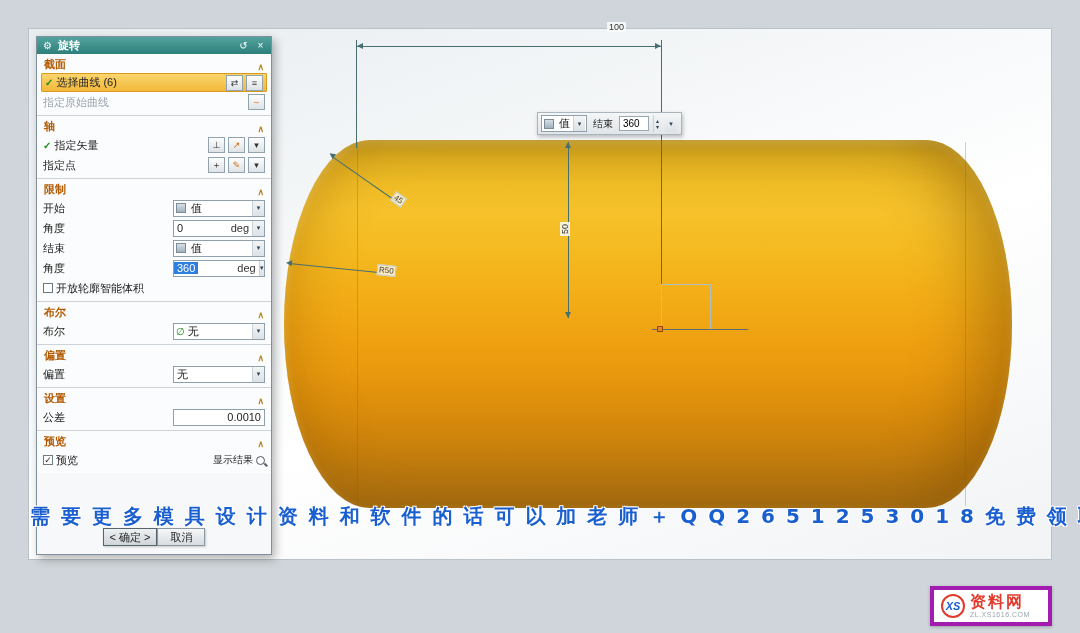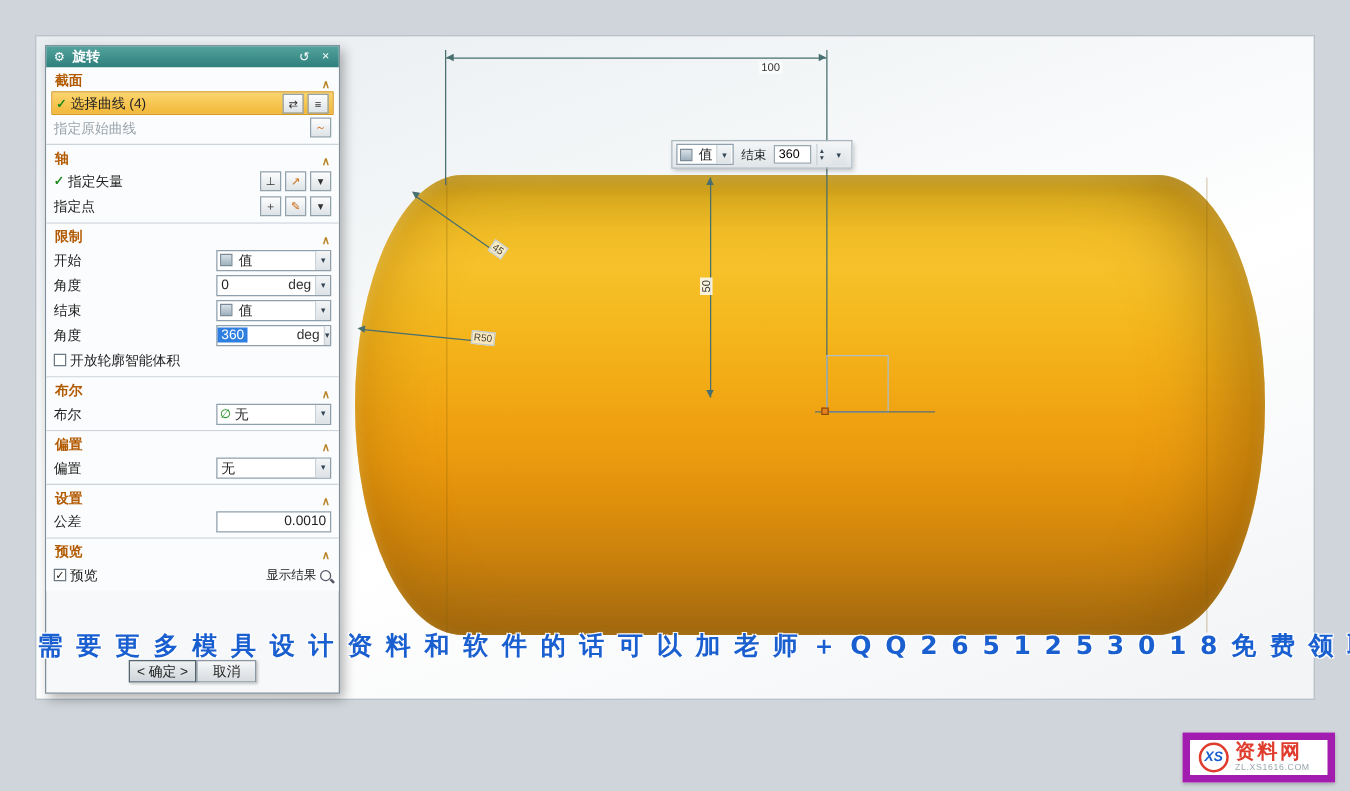--- a/index.html
+++ b/index.html
@@ -75,21 +75,21 @@
   .small { font-size:10px;margin-left:40px; }
   .btnrow { margin-top:auto; display:flex; justify-content:center; padding:7px 0 8px; }
   .btn { min-width:48px; height:18px; padding:0 6px; border:1px solid #8b97a1; background:linear-gradient(#f6f7f8,#d7dce0);
          display:flex; align-items:center; justify-content:center; font-size:11px; box-shadow:1px 1px 2px rgba(0,0,0,.2); cursor:pointer; }
   .btn.primary { border-color:#55656f; background:linear-gradient(#eef1f2,#cfd5da); }
 
   
   .wm { position:absolute; left:30px; top:503px; width:1024px; z-index:6; font-size:20px; font-weight:bold; color:#1a5fd0;
         letter-spacing:2px; white-space:nowrap; font-family:"DejaVu Sans", sans-serif;
         text-shadow:1px 1px 0 rgba(255,255,255,.95), -1px -1px 0 rgba(255,255,255,.95), 1px -1px 0 rgba(255,255,255,.95), -1px 1px 0 rgba(255,255,255,.95); }
-  .logo { position:absolute; right:12px; bottom:7px; width:122px; height:40px; background:#fff; border:6px solid #a21caf;
+  .logo { position:absolute; right:28px; bottom:7px; width:122px; height:40px; background:#fff; border:4px solid #a21caf;
           display:flex; align-items:center; gap:5px; padding:0 7px; z-index:7; box-shadow:0 1px 3px rgba(0,0,0,.25); }
   .lmark { width:24px; height:24px; flex:none; border:2px solid #e03c2e; border-radius:50%; color:#1a5fd0; font-weight:bold; font-style:italic;
            display:flex; align-items:center; justify-content:center; font-size:11px; }
   .lcol { display:flex; flex-direction:column; line-height:1.1; }
   .lbrand { color:#e03c2e; font-weight:bold; font-size:16px; letter-spacing:2px; }
   .lsite { font-size:7px; color:#98a5ad; letter-spacing:.5px; }
 </style>
 </head>
 <body>
 
@@ -99,21 +99,21 @@
 
   <div class="tank"></div>
   <div class="seam" style="left:357px;"></div>
   <div class="seam" style="left:965px;"></div>
 
   <div class="vline" style="left:356px; top:40px; height:108px;"></div>
   <div class="vline" style="left:661px; top:40px; height:292px;"></div>
   <div class="hline" style="left:357px; top:46px; width:304px;"></div>
   <div class="arrL" style="left:357px; top:43px;"></div>
   <div class="arrR" style="left:655px; top:43px;"></div>
-  <div class="dlabel" style="left:607px; top:49px;">100</div>
+  <div class="dlabel" style="left:607px; top:22px;">100</div>
 
   <div class="vline" style="left:568px; top:142px; height:176px;"></div>
   <div class="arrU" style="left:565px; top:142px;"></div>
   <div class="arrD" style="left:565px; top:312px;"></div>
   <div class="dlabel" style="left:558px; top:224px; transform:rotate(-90deg);">50</div>
 
   <div class="leader" style="left:332px; top:156px; width:81px; transform:rotate(34.9deg);"></div>
   <div class="arrL" style="left:329px; top:152px; transform:rotate(35deg);"></div>
   <div class="ldrlabel" style="left:392px; top:194px; transform:rotate(35deg);">45</div>
 
@@ -153,21 +153,21 @@
       <span class="tbtn">×</span>
     </div>
 
     <div class="group">
       <div class="ghead">
         <span>截面</span>
         <span class="chev">∧</span>
       </div>
       <div class="row hlrow">
         <span class="chk">✓</span>
-        <span class="lbl grow">选择曲线 (4)</span>
+        <span class="lbl grow">选择曲线 (6)</span>
         <span class="sbtn">⇄</span>
         <span class="sbtn">≡</span>
       </div>
       <div class="row">
         <span class="lbl grow muted">指定原始曲线</span>
         <span class="sbtn orange">～</span>
       </div>
     </div>
 
     <div class="group">

